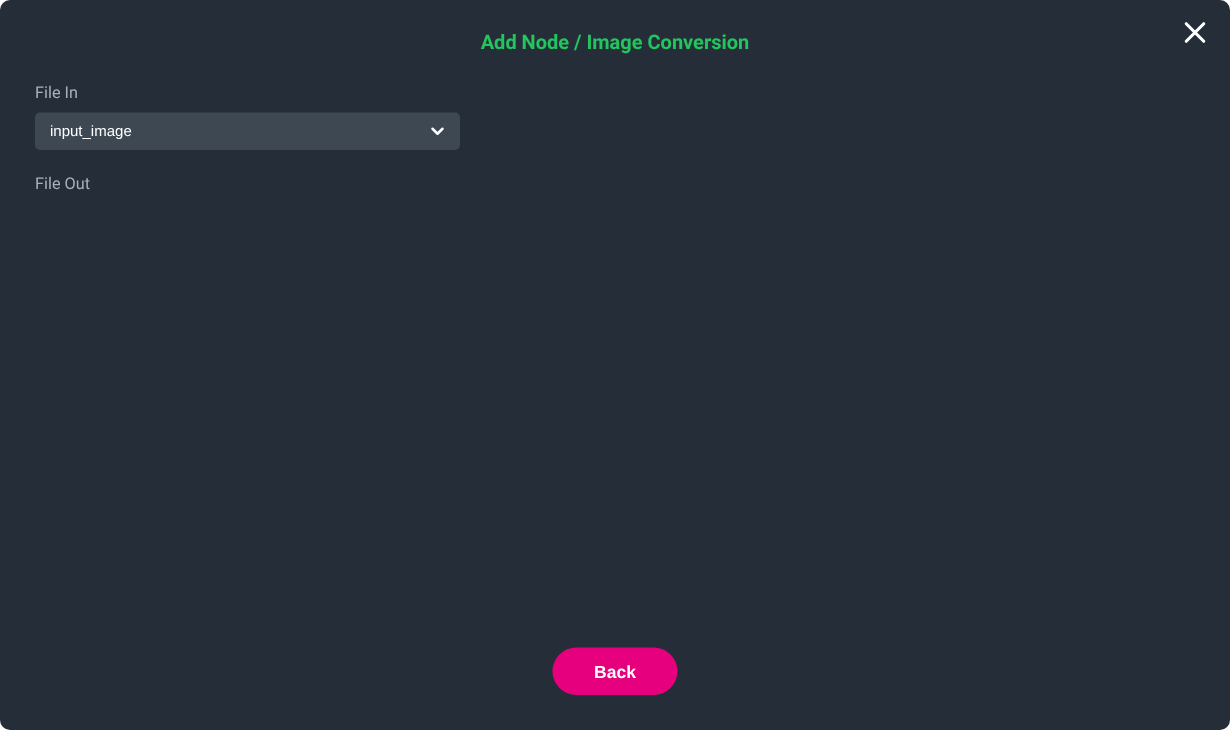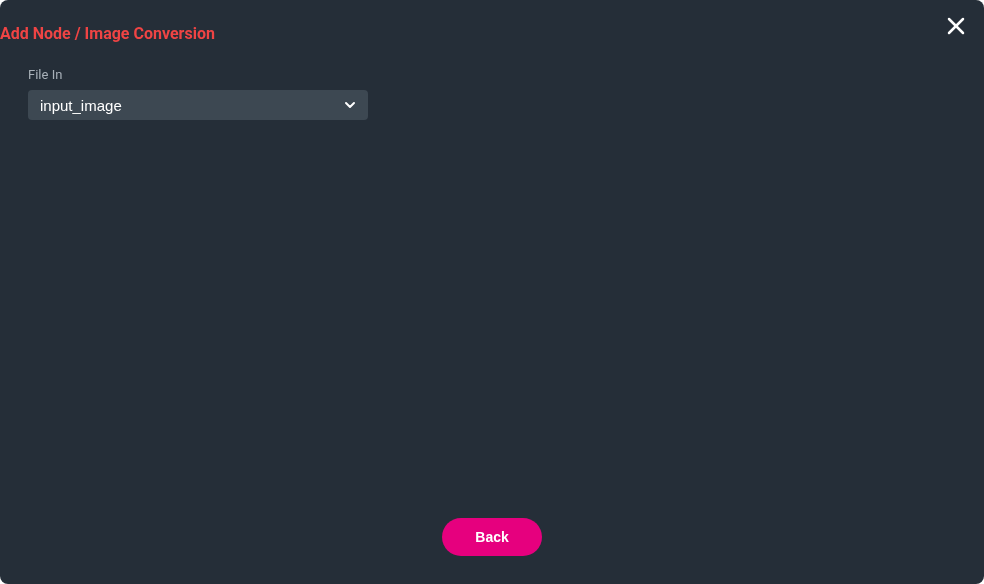--- a/index.html
+++ b/index.html
@@ -33,22 +33,22 @@
       justify-content: center;
     }
     .close-btn svg {
       width: 18px;
       height: 18px;
       stroke: #ffffff;
       stroke-width: 2.5;
       stroke-linecap: round;
     }
     .title {
-      text-align: left;
-      color: #ef4444;
+      text-align: center;
+      color: #22c55e;
       font-weight: 700;
       font-size: 16px;
       padding-top: 24px;
       padding-bottom: 24px;
     }
     .form-area {
       padding-left: 28px;
     }
     .field-group {
       margin-bottom: 20px;
@@ -64,21 +64,21 @@
       position: relative;
       width: 340px;
     }
     .select {
       width: 100%;
       height: 30px;
       background: #3d4852;
       border: none;
       border-radius: 4px;
       color: #ffffff;
-      font-size: 15px;
+      font-size: 12px;
       padding: 0 12px;
       padding-right: 32px;
       appearance: none;
       cursor: pointer;
       outline: none;
     }
     .chevron {
       position: absolute;
       right: 12px;
       top: 50%;
@@ -147,20 +147,21 @@
         <span class="chevron">
           <svg viewBox="0 0 12 12">
               <polyline points="2,4 6,8 10,4"></polyline>
             </svg>
         </span>
       </div>
     </div>
 
 
     <div class="field-group">
+      <label class="field-label">File Out</label>
     </div>
 
   </div>
 
   <div class="footer">
     <button class="btn">Back</button>
   </div>
 </div>
 
 </body></html>

